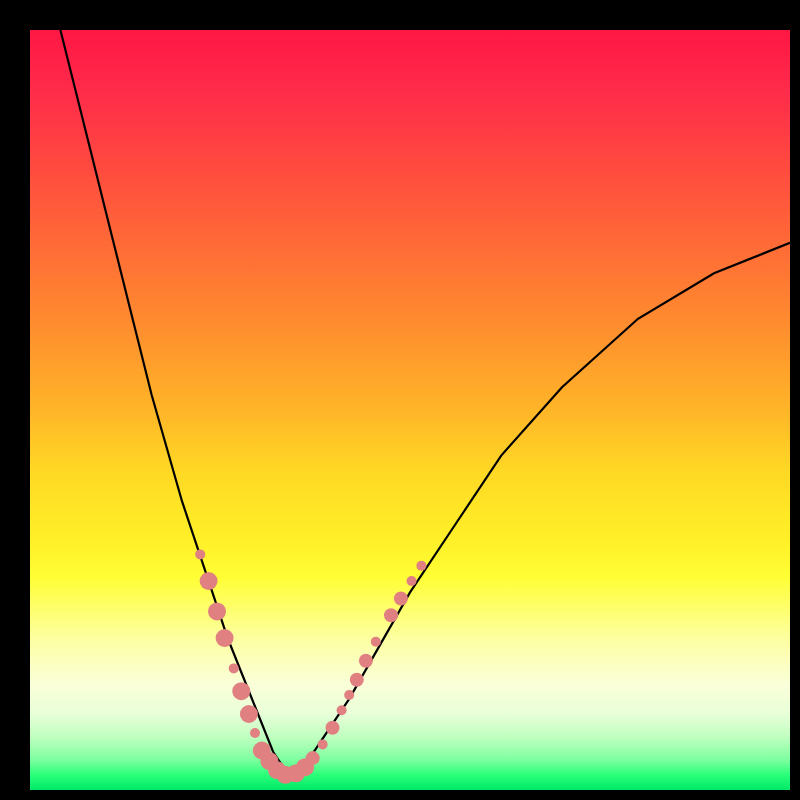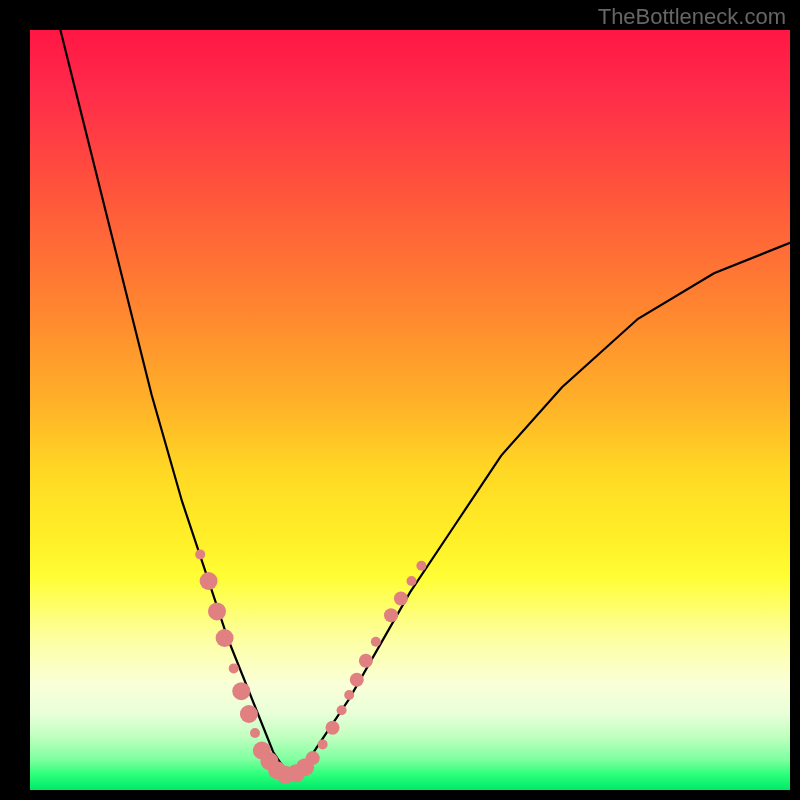--- a/index.html
+++ b/index.html
@@ -49,21 +49,20 @@
     svg.curve {
       position: absolute;
       left: 0; top: 0;
       width: 760px; height: 760px;
     }
   </style>
 </head>
 <body>
 
 <div class="outer">
-  <div class="watermark">TheBottleneck.com</div>
   <div class="plot">
     <svg class="curve" viewBox="0 0 760 760" preserveAspectRatio="none">
       <g id="curve-path">
           <path d="M30.4 0.0 L45.6 60.8 L60.8 121.6 L76.0 182.4 L91.2 243.2 L106.4 304.0 L121.6 364.8 L136.8 418.0 L152.0 471.2 L167.2 516.8 L182.4 562.4 L197.6 608.0 L212.8 646.0 L228.0 684.0 L243.2 722.0 L258.4 744.8 L273.6 737.2 L288.8 714.4 L319.2 668.8 L349.6 615.6 L380.0 562.4 L425.6 494.0 L471.2 425.6 L532.0 357.2 L608.0 288.8 L684.0 243.2 L760.0 212.8 " fill="none" stroke="#000" stroke-width="2.2"></path>
         </g>
       <g id="marker-group">
           <circle cx="170.2" cy="524.4" r="5" fill="#e08080"></circle>
           <circle cx="178.6" cy="551.0" r="9" fill="#e08080"></circle>
           <circle cx="187.0" cy="581.4" r="9" fill="#e08080"></circle>
           <circle cx="194.6" cy="608.0" r="9" fill="#e08080"></circle>

